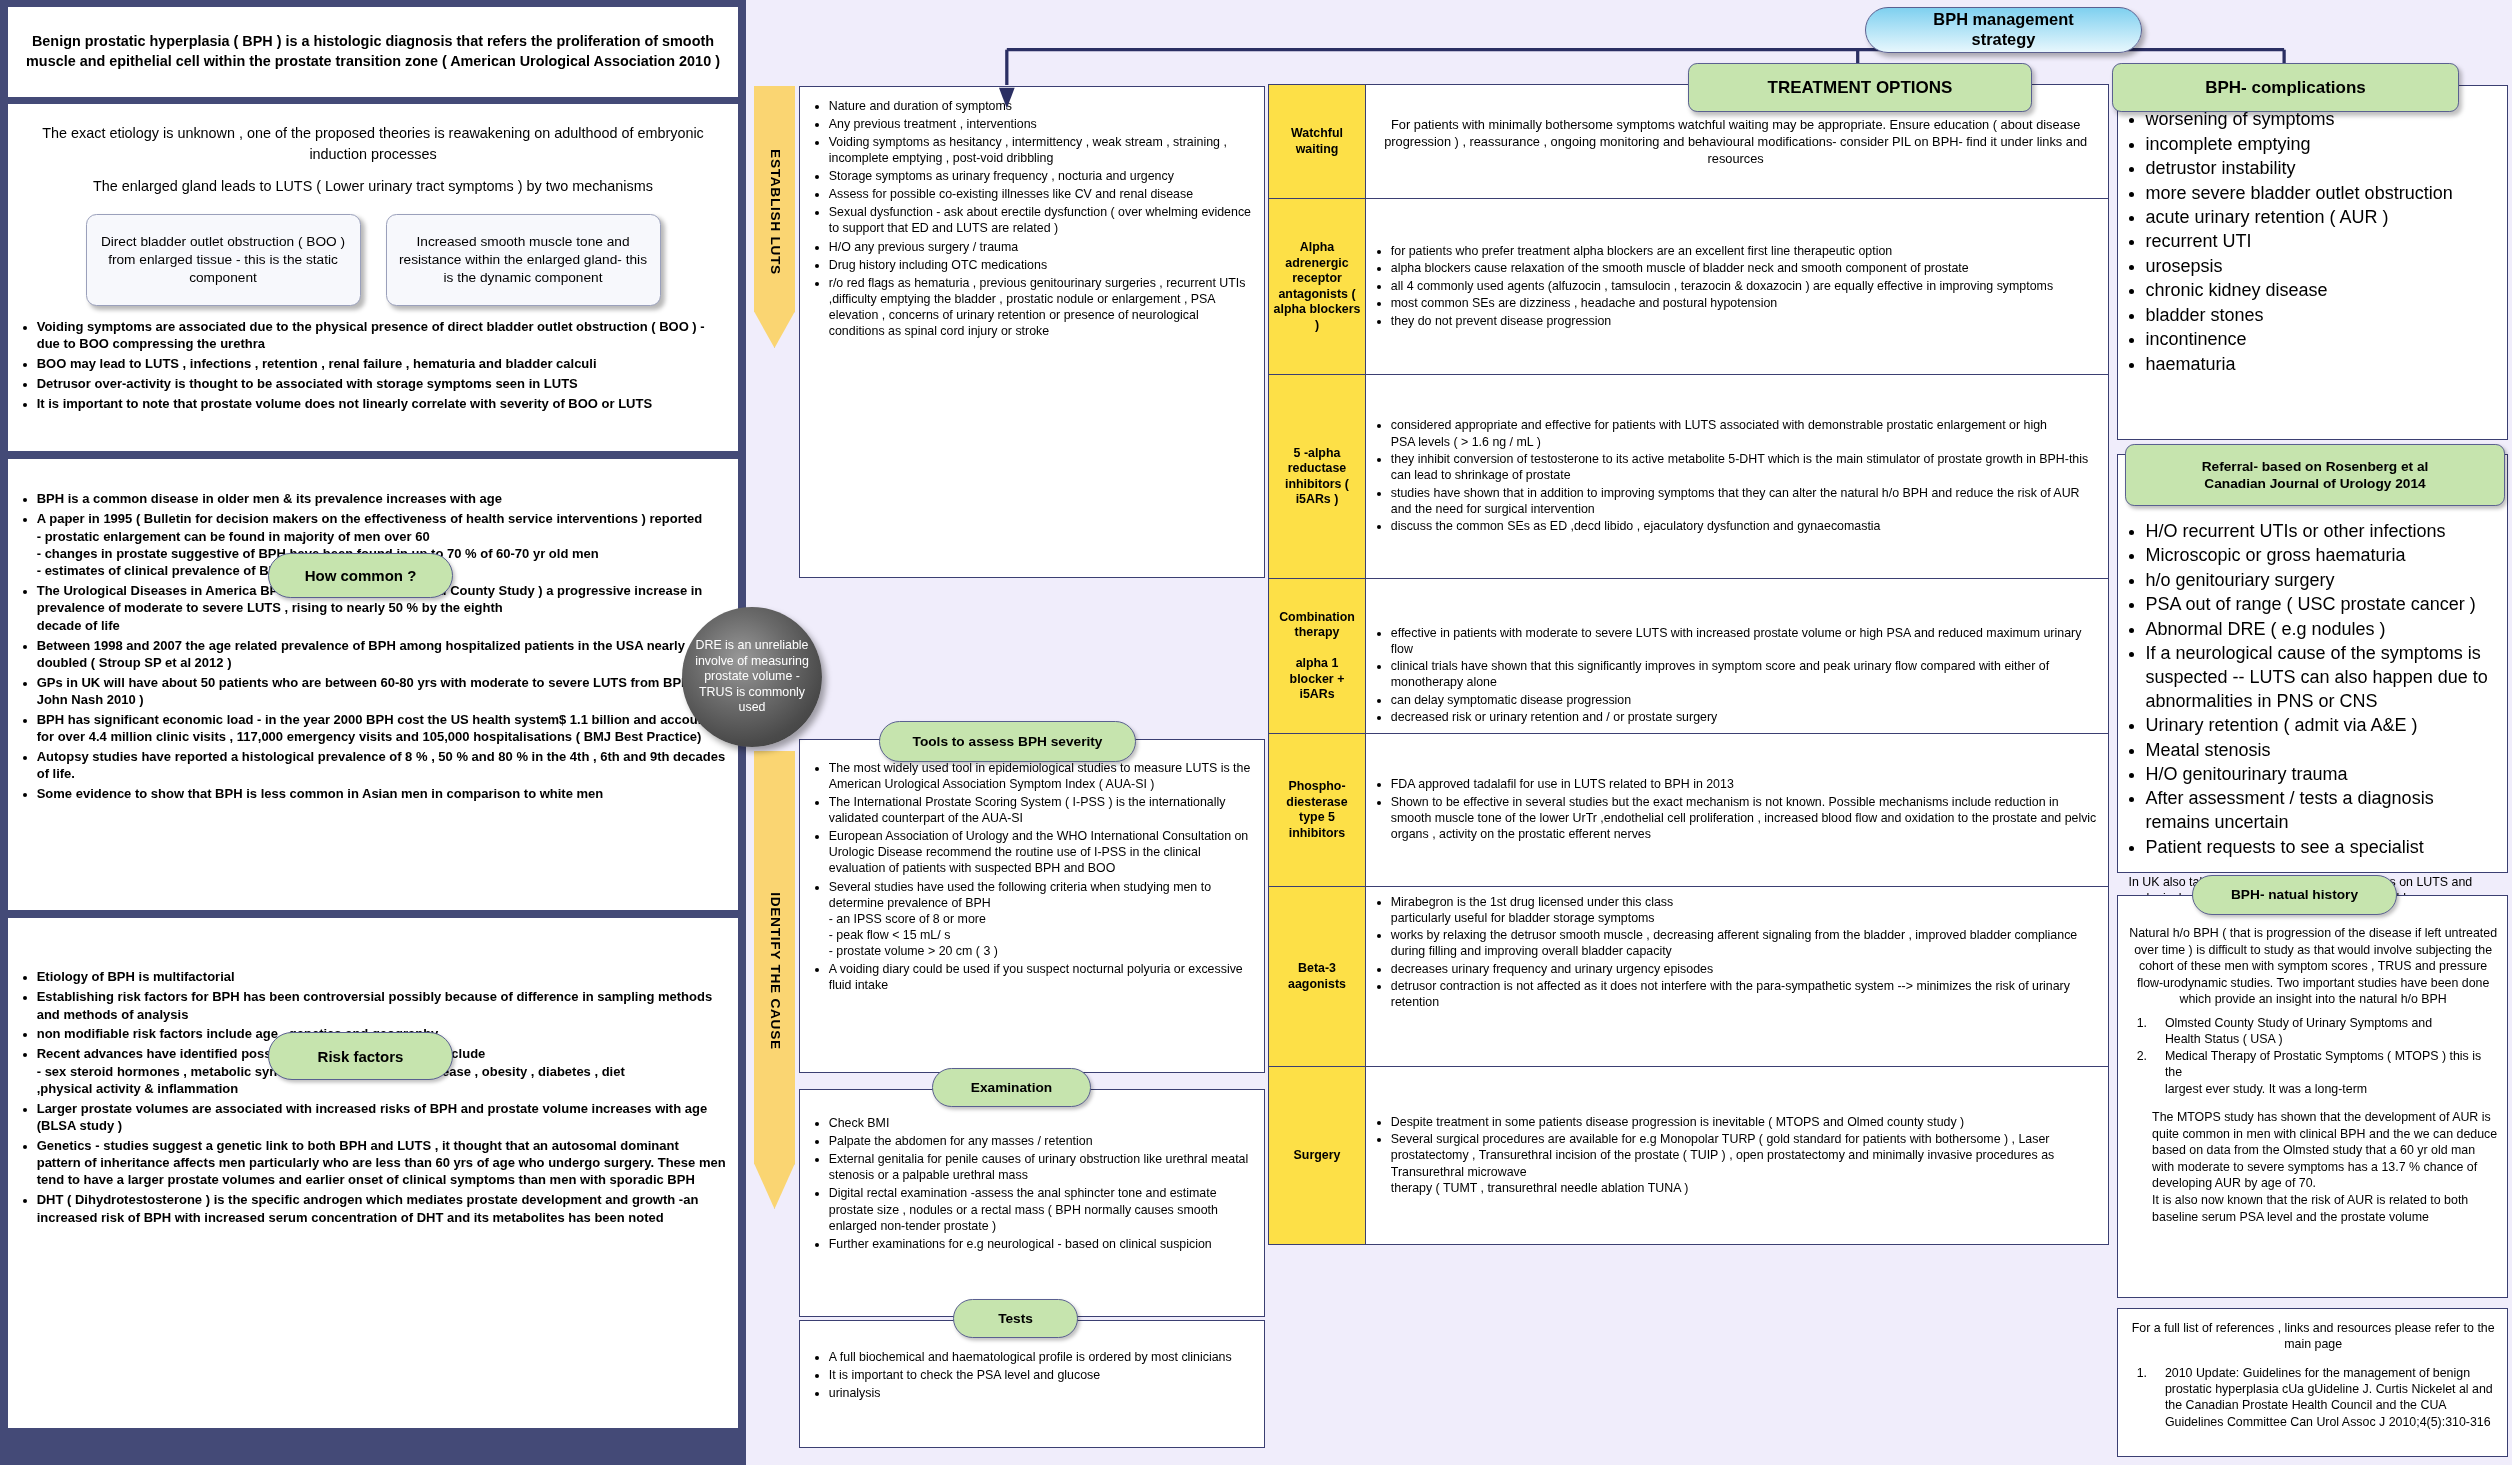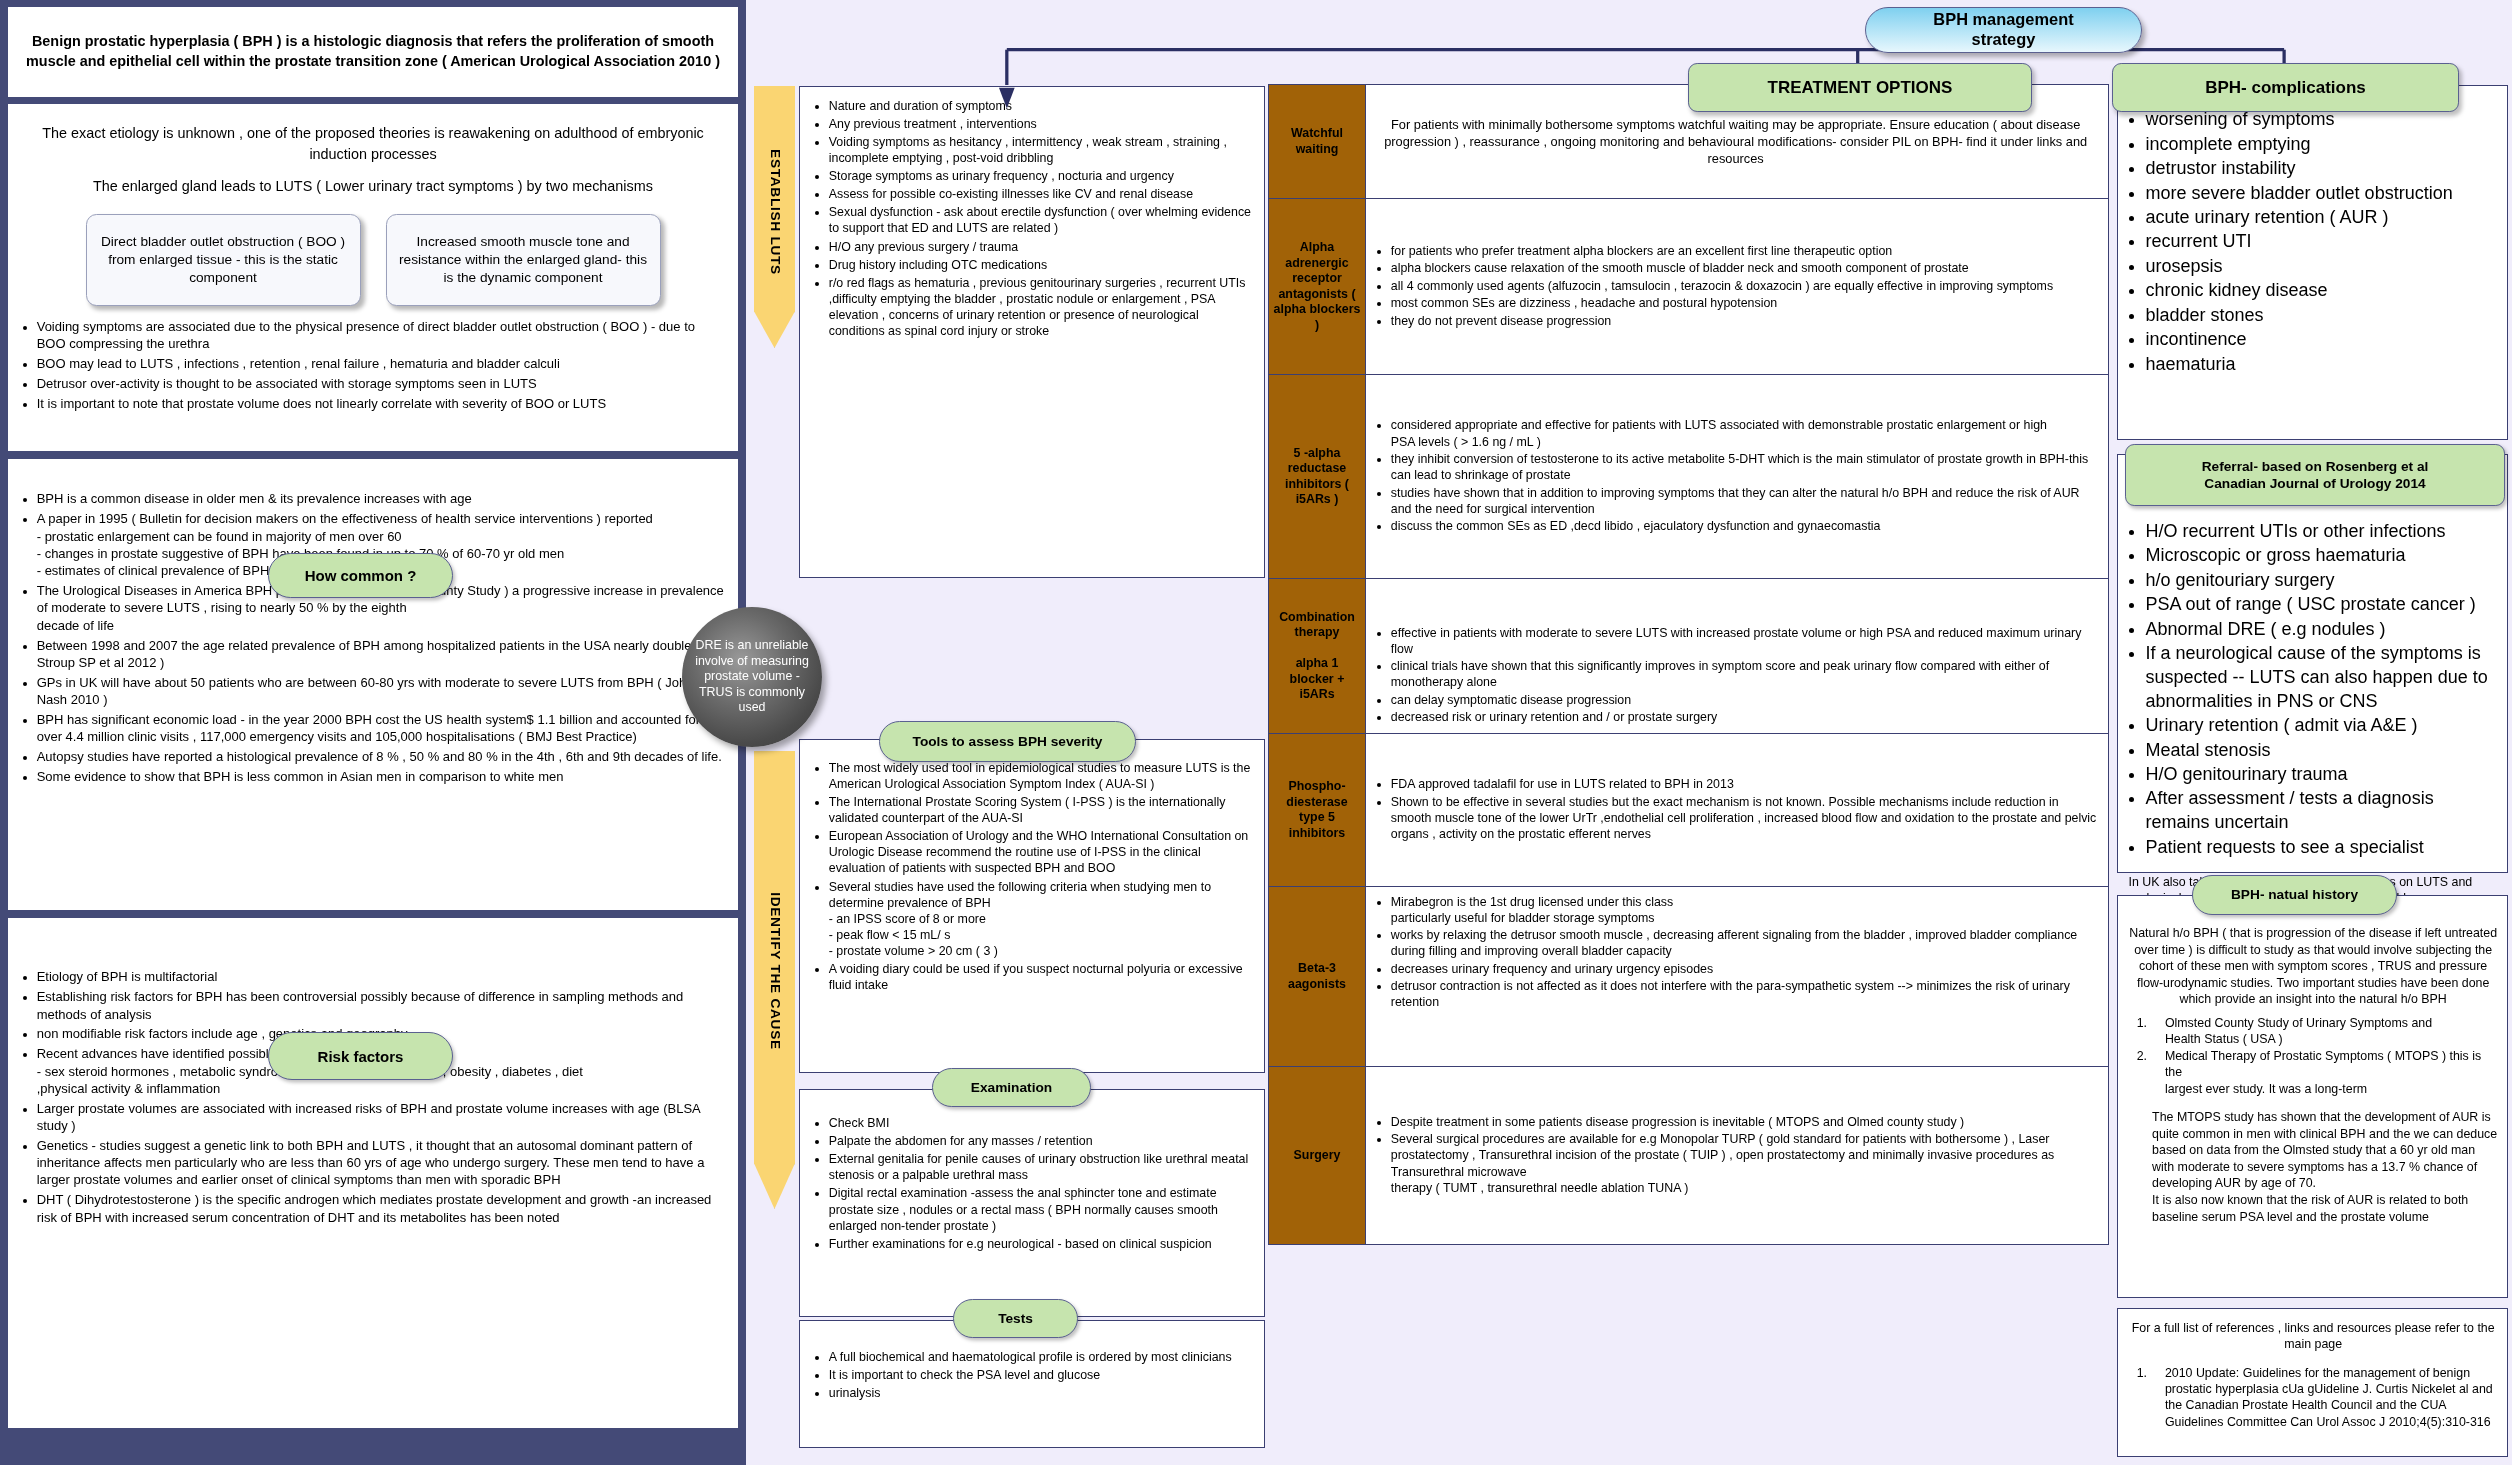--- a/index.html
+++ b/index.html
@@ -42,21 +42,21 @@
     background:#f7f8fc;
     border:1px solid #9aa0bb;
     border-radius:10.5px;
     box-shadow:3.3px 3.9px 4.6px rgba(0,0,0,.28);
     display:flex;align-items:center;justify-content:center;
     text-align:center;font-size:13.7px;line-height:1.3;padding:9.2px 10.5px;
     box-sizing:border-box;color:#000;
   }
 
   ul.bul{margin:11.8px 0 0 0;padding:0 0 0 17px;}
-  ul.bul>li{font-size:13px;line-height:1.33;margin-bottom:2.6px;color:#000;}
+  ul.bul>li{font-size:13px;line-height:1.33;margin-bottom:2.6px;color:#000;font-weight:bold;}
   ul.bul>li::marker{font-size:11.8px;}
 
   
   .pill{
     position:absolute;
     background:#c6e4ae;
     border:1px solid #5a6090;
     border-radius:654px;
     display:flex;align-items:center;justify-content:center;
     text-align:center;
@@ -126,21 +126,21 @@
   }
 
   
   .tx-table{
     position:absolute;left:1268px;top:84px;width:839px;
     border:0.9px solid #3b3f72;border-collapse:collapse;background:#fff;
   }
   .tx-row{display:flex;border-bottom:0.9px solid #3b3f72;}
   .tx-row:last-child{border-bottom:none;}
   .tx-lab{
-    width:97px;min-width:97px;background:#a16207;border-right:0.9px solid #3b3f72;
+    width:97px;min-width:97px;background:#fde047;border-right:0.9px solid #3b3f72;
     display:flex;align-items:center;justify-content:center;text-align:center;
     font-weight:bold;font-size:12.4px;line-height:1.25;padding:5.2px 3.9px;box-sizing:border-box;color:#000;
   }
   .tx-body{flex:1;padding:6.5px 9.2px 6.5px 6.5px;box-sizing:border-box;}
   .tx-body ul{margin:0;padding:0 0 0 18.3px;}
   .tx-body li{font-size:12.4px;line-height:1.3;margin-bottom:1.3px;color:#000;}
   .tx-body p.center{margin:0;text-align:center;font-size:12.8px;line-height:1.35;color:#000;}
   .rbox{
     position:absolute;background:#fff;border:0.9px solid #3b3f72;box-sizing:border-box;
     padding:9.2px 9.2px 6.5px 10.5px;

